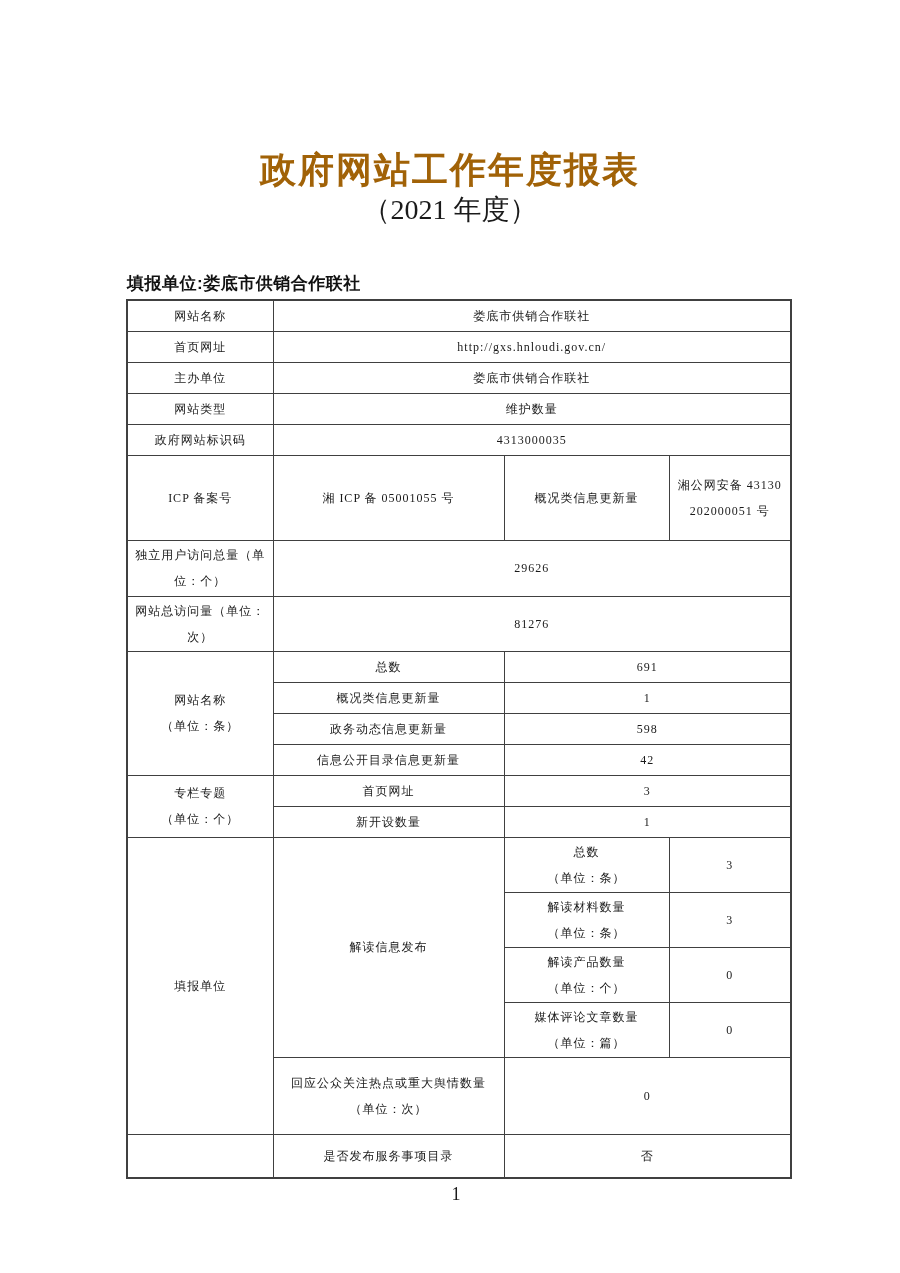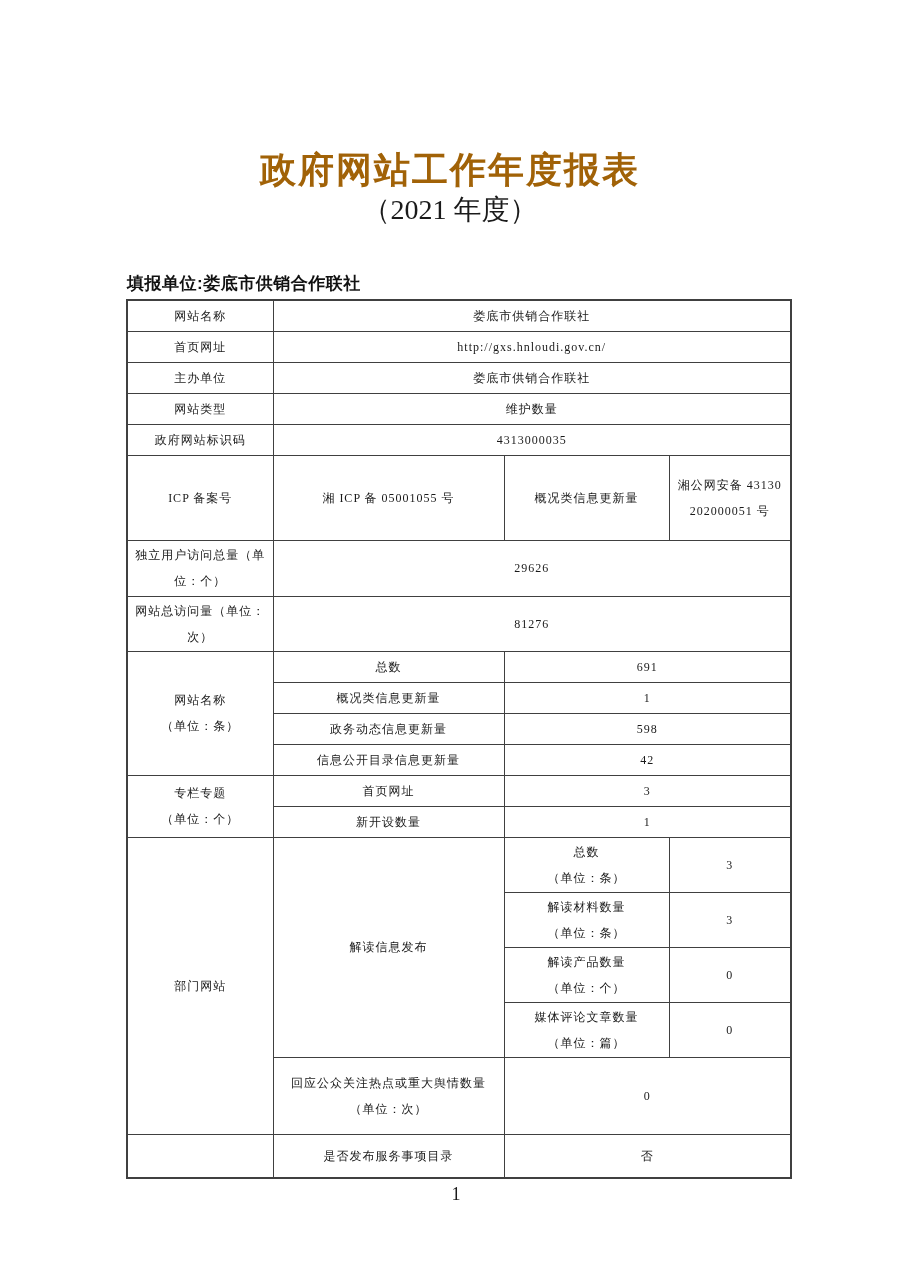--- a/index.html
+++ b/index.html
@@ -170,21 +170,21 @@
       </td>
       <td>首页网址</td>
       <td colspan="2">3</td>
     </tr>
     <tr class="h31">
       <td>新开设数量</td>
       <td colspan="2">1</td>
     </tr>
 
     <tr class="h51">
-      <td rowspan="5">部门网站</td>
+      <td rowspan="5">填报单位</td>
       <td rowspan="4">解读信息发布</td>
       <td>
         <div>总数</div>
         <div>（单位：条）</div>
       </td>
       <td>3</td>
     </tr>
     <tr class="h51">
       <td>
         <div>解读材料数量</div>

